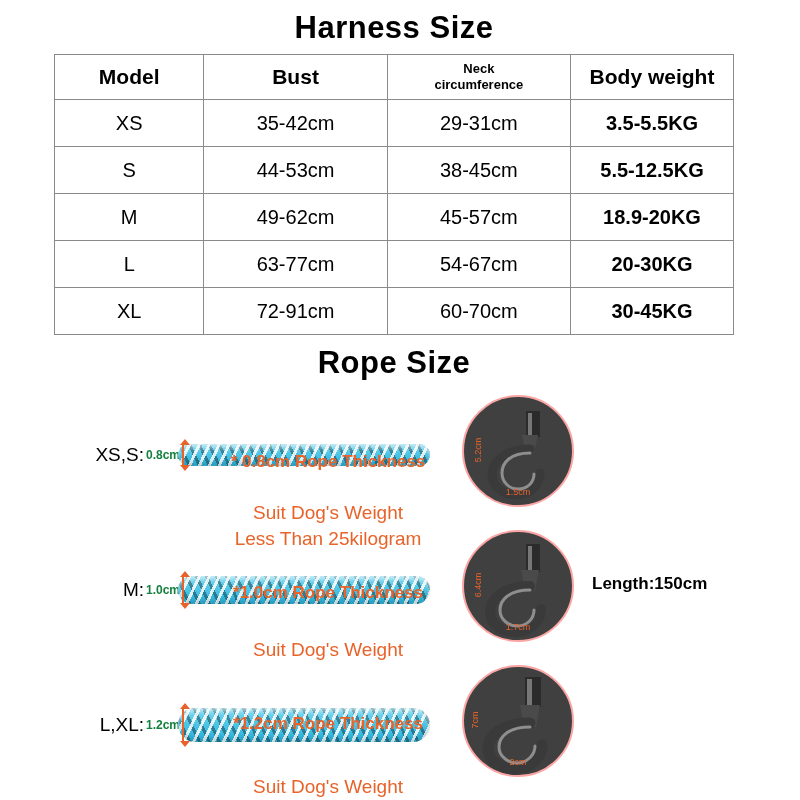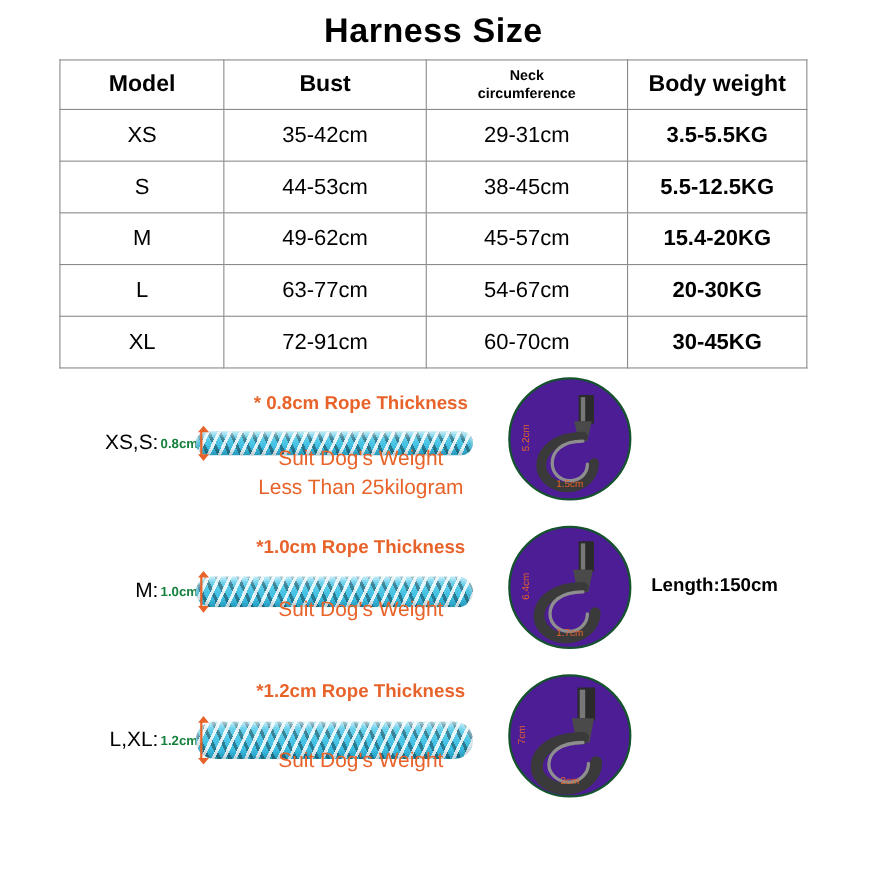--- a/index.html
+++ b/index.html
@@ -135,39 +135,40 @@
     border-right: 5px solid transparent;
   }
   .arrow-v:before { top: -5px; border-bottom: 6px solid #e8632a; }
   .arrow-v:after { bottom: -5px; border-top: 6px solid #e8632a; }
 
   .rope-text {
     position: absolute;
     left: 178px;
     width: 300px;
     text-align: center;
+    margin-top: 43px;
   }
   .thickness-text {
     font-size: 17px;
     font-weight: bold;
     color: #e8632a;
   }
   .suit-text {
     font-size: 19px;
     color: #e8632a;
   }
 
   
   .circle {
     position: absolute;
     width: 108px;
     height: 108px;
-    border: 2px solid #14532d;
+    border: 2px solid #fca5a5;
     border-radius: 50%;
-    background: #4c1d95;
+    background: #404040;
     overflow: hidden;
   }
   .circle .dim-v {
     position: absolute;
     font-size: 9px;
     color: #e8632a;
     transform: rotate(-90deg);
     transform-origin: center;
   }
   .circle .dim-h {
@@ -220,38 +221,39 @@
         <tr>
           <td class="model-cell">S</td>
           <td>44-53cm</td>
           <td>38-45cm</td>
           <td class="bw-cell">5.5-12.5KG</td>
         </tr>
         <tr>
           <td class="model-cell">M</td>
           <td>49-62cm</td>
           <td>45-57cm</td>
-          <td class="bw-cell">15.4-20KG</td>
+          <td class="bw-cell">18.9-20KG</td>
         </tr>
         <tr>
           <td class="model-cell">L</td>
           <td>63-77cm</td>
           <td>54-67cm</td>
           <td class="bw-cell">20-30KG</td>
         </tr>
         <tr>
           <td class="model-cell">XL</td>
           <td>72-91cm</td>
           <td>60-70cm</td>
           <td class="bw-cell">30-45KG</td>
         </tr>
       </tbody>
     </table>
   </div>
 
+  <div class="title" id="rope-title">Rope Size</div>
 
   <div class="rope-section">
 
     <div class="rope-row">
       <div class="rope-label">XS,S:</div>
       <div class="thick-label">0.8cm</div>
       <div class="rope-graphic rope-1"></div>
       <div class="arrow-v" style="height:22px;"></div>
       <div class="rope-text thickness-text" style="top:22px;">* 0.8cm  Rope Thickness</div>
       <div class="rope-text suit-text" style="top:72px;">Suit Dog's Weight</div>

